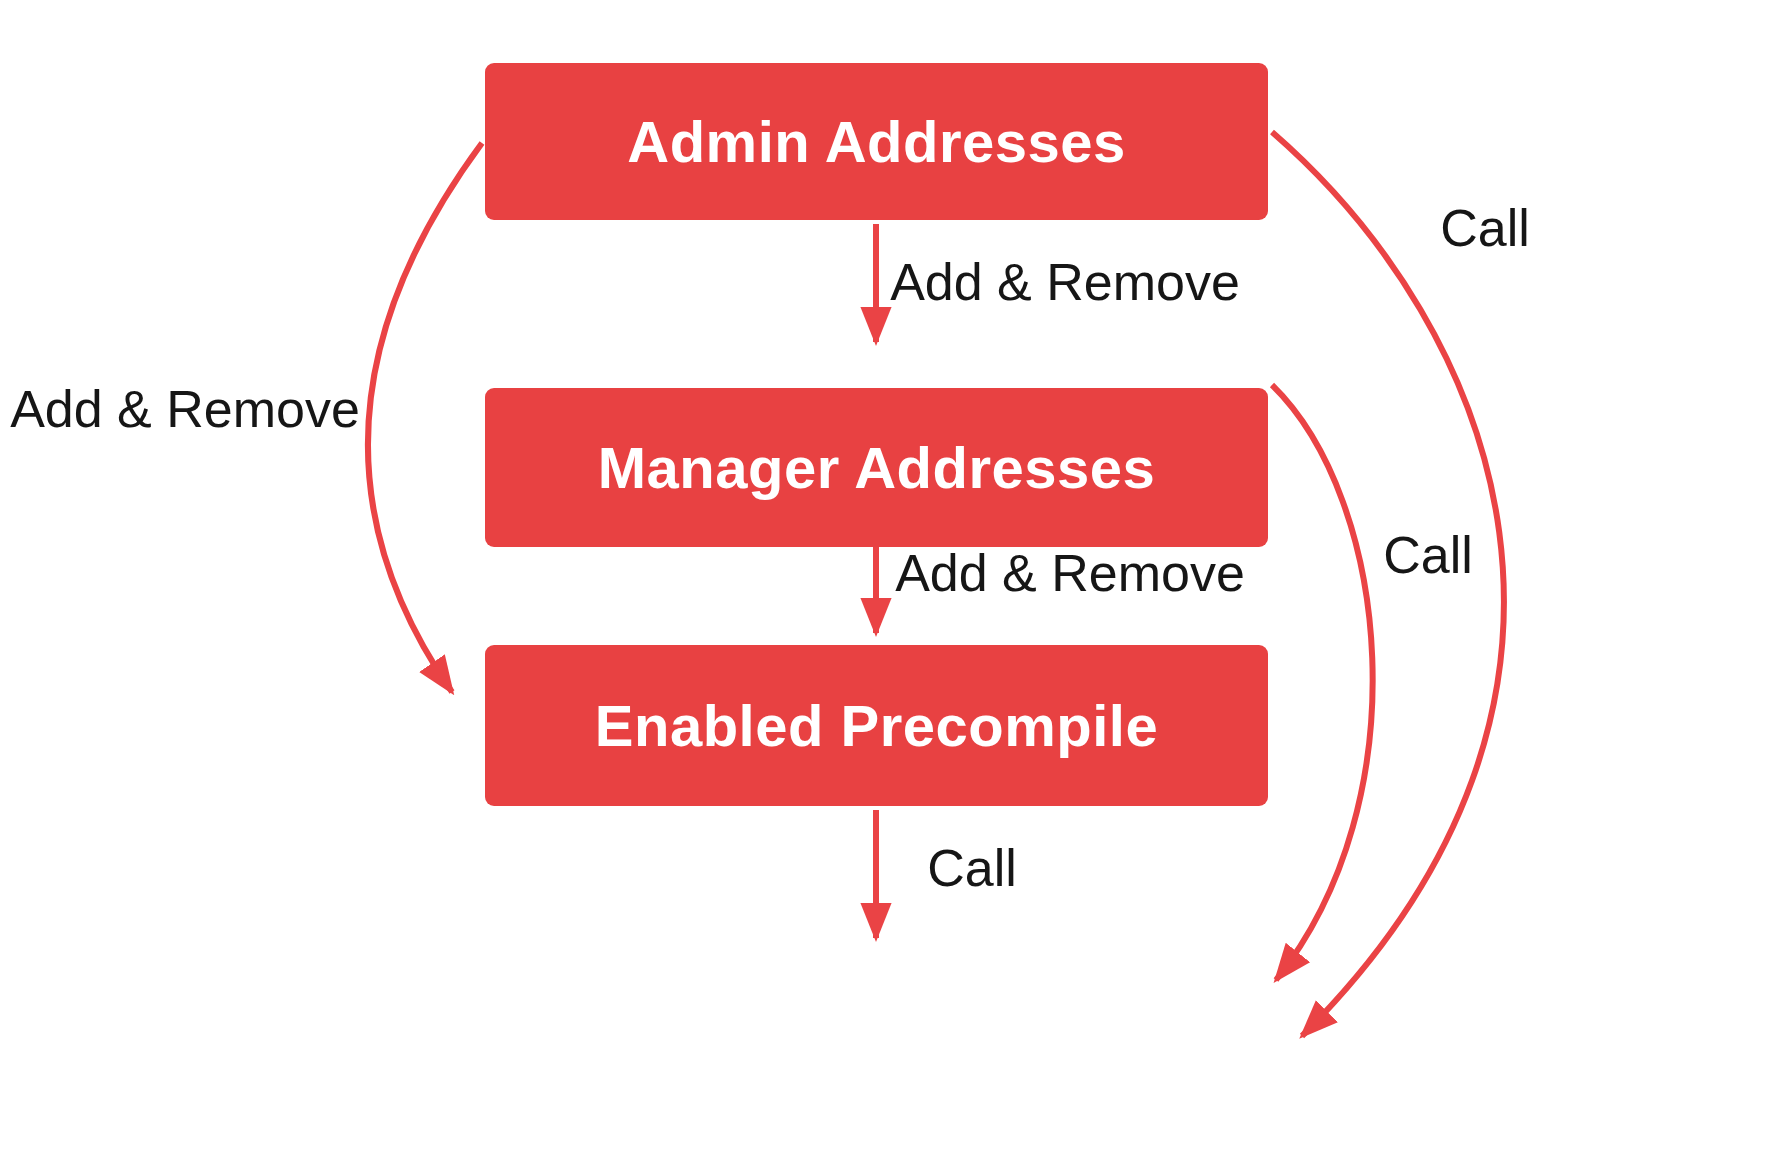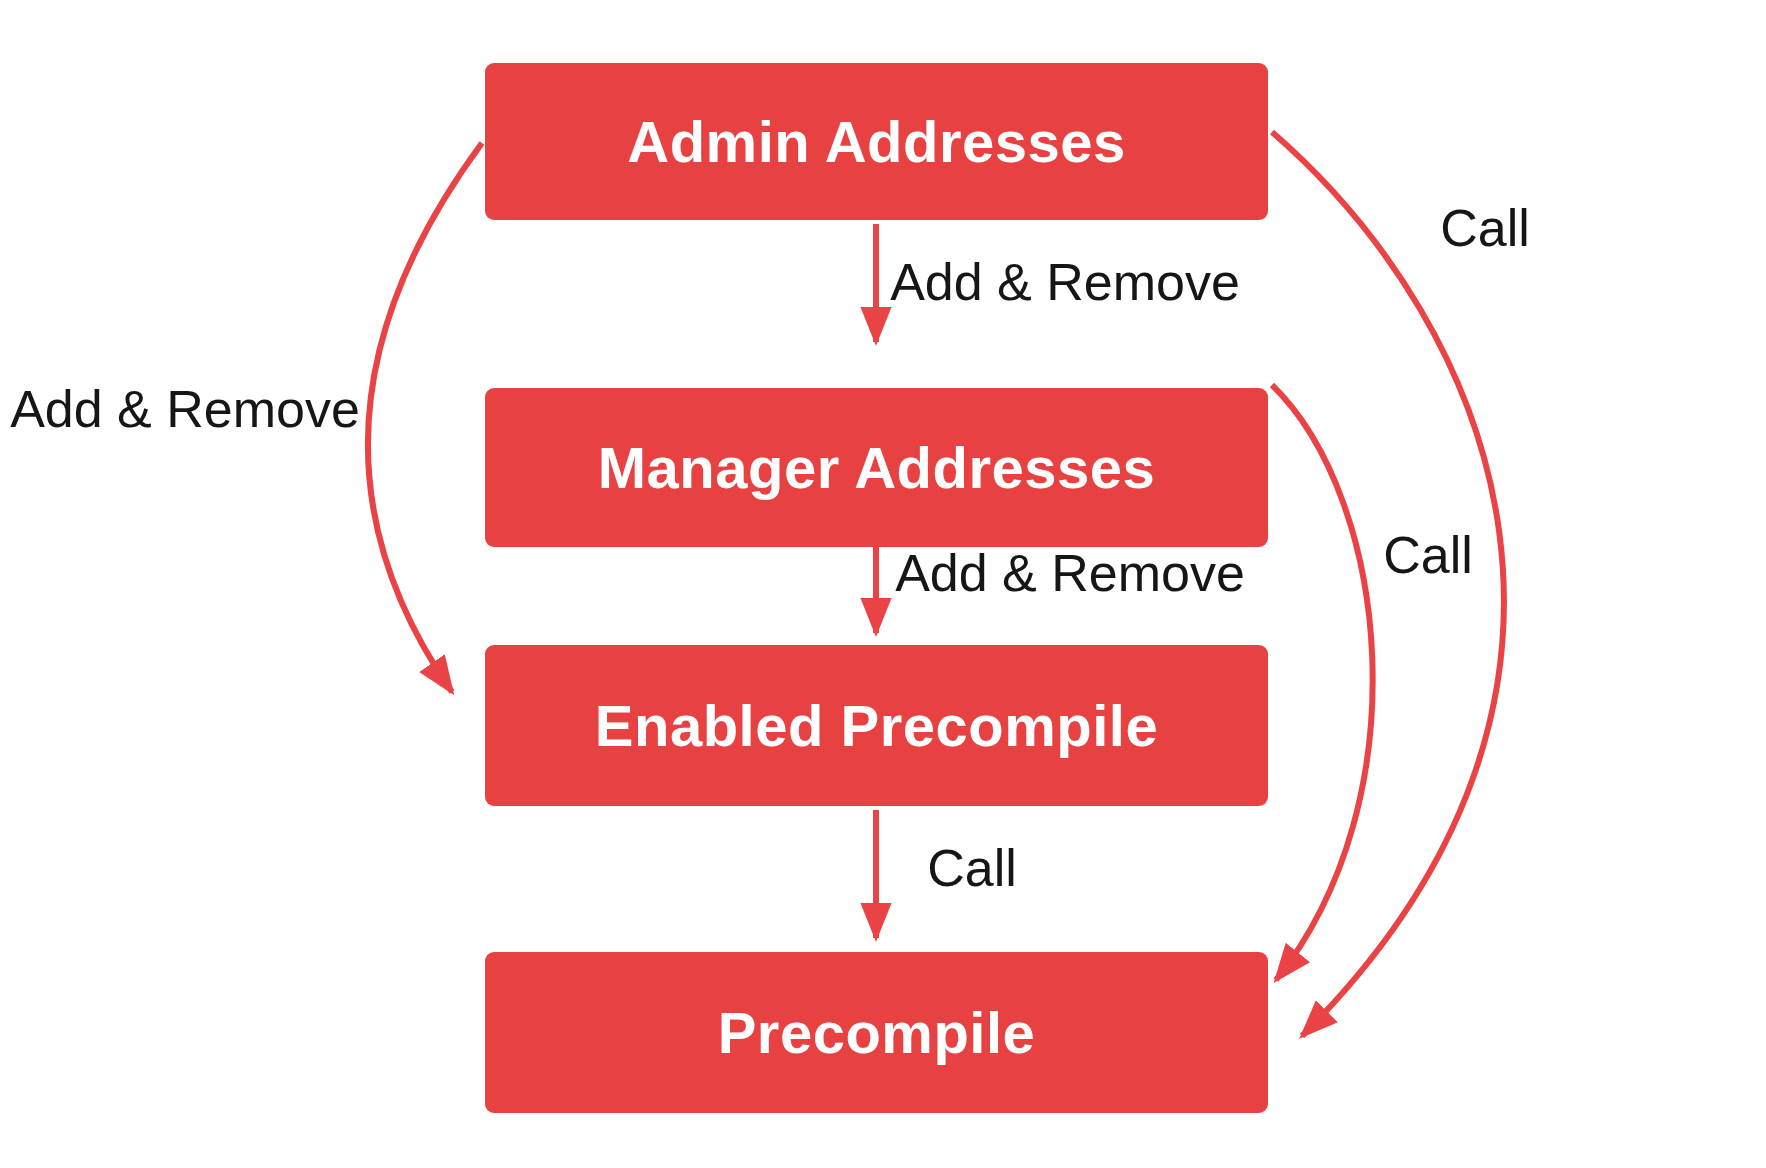--- a/index.html
+++ b/index.html
@@ -96,23 +96,20 @@
   </div>
 
   <div class="node node-manager">
     <span class="node-label">Manager Addresses</span>
   </div>
 
   <div class="node node-enabled">
     <span class="node-label">Enabled Precompile</span>
   </div>
 
-  <div class="node node-precompile">
-    <span class="node-label">Precompile</span>
-  </div>
 
   <div class="edge-label lbl-add-remove-1">Add &amp; Remove</div>
 
   <div class="edge-label lbl-add-remove-2">Add &amp; Remove</div>
 
   <div class="edge-label lbl-call-vertical">Call</div>
 
   <div class="edge-label lbl-add-remove-left">Add &amp; Remove</div>
 
   <div class="edge-label lbl-call-outer">Call</div>

